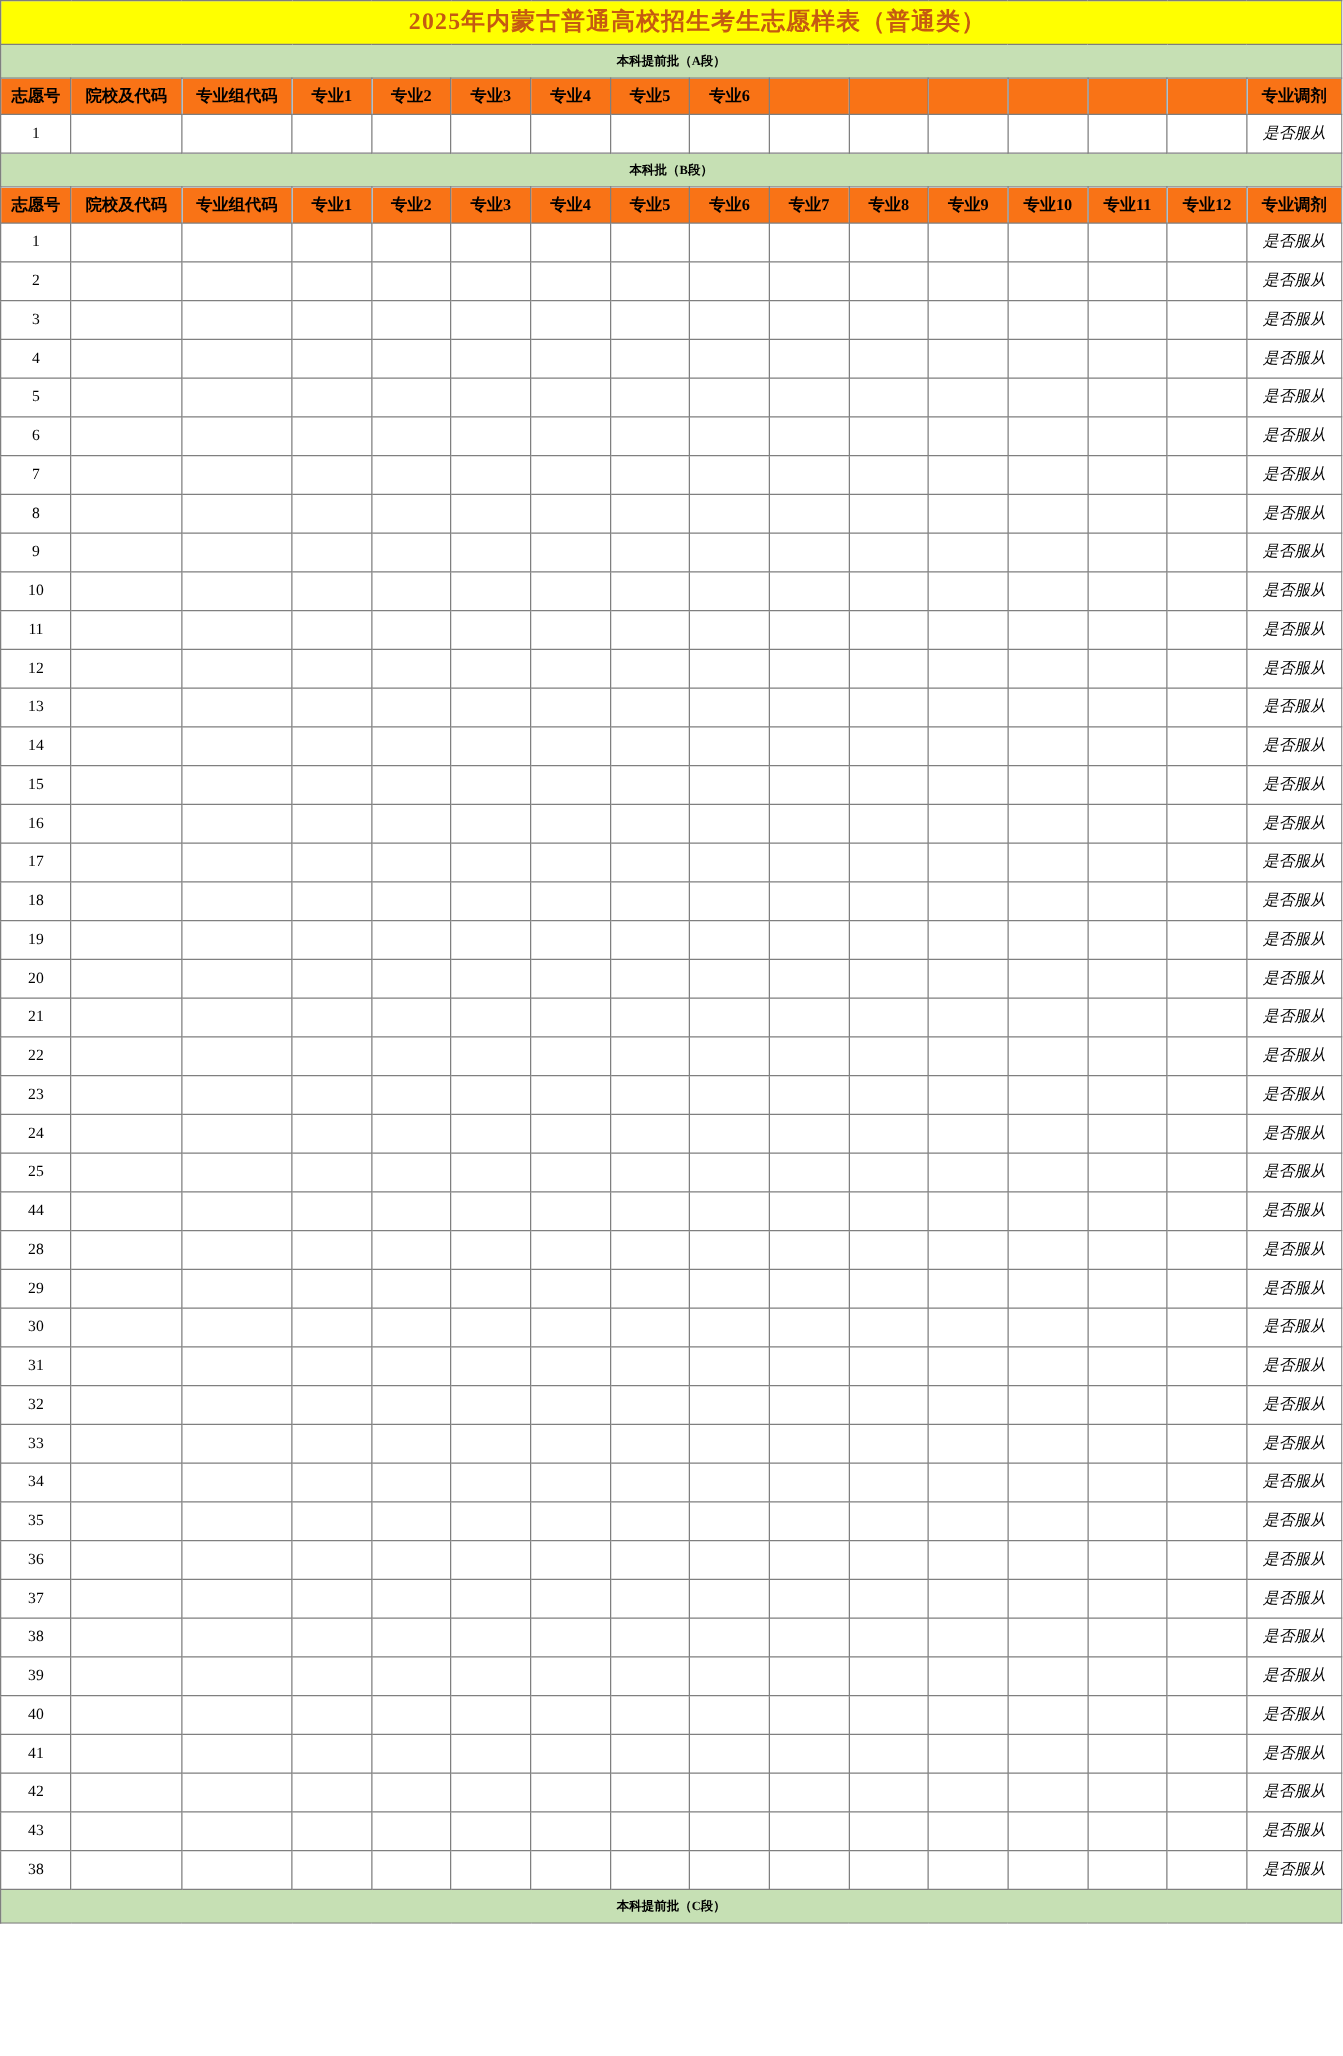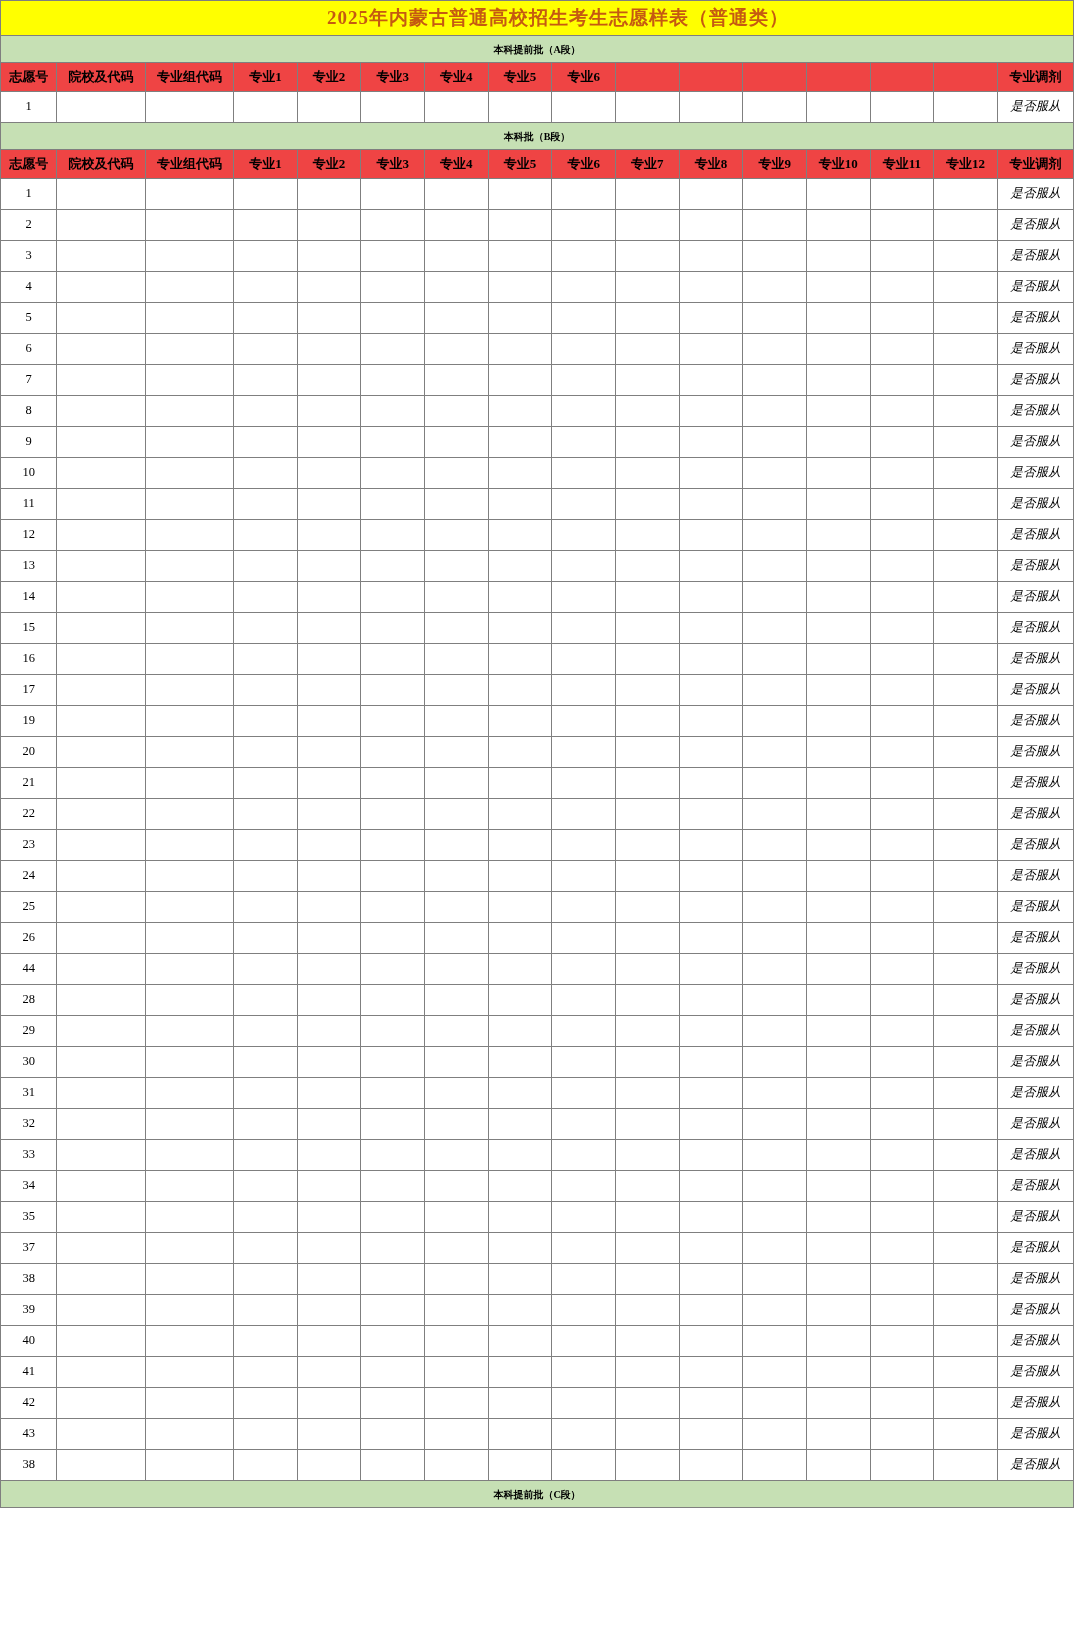--- a/index.html
+++ b/index.html
@@ -42,21 +42,21 @@
     border: 1px solid #7f7f7f;
     padding-left: 42px;
   }
   tr.section-row td {
     background: #c6e0b4;
     font-size: 10px;
     font-weight: bold;
     height: 26px;
   }
   tr.header-row td {
-    background: #ef4444;
+    background: #f97316;
     font-size: 13px;
     font-weight: bold;
     height: 28px;
   }
   tr.data-row td {
     background: #ffffff;
     height: 30px;
   }
   td.idx-cell {
     font-size: 13px;
@@ -462,20 +462,38 @@
           <td class="blank-cell"></td>
           <td class="blank-cell"></td>
           <td class="blank-cell"></td>
           <td class="blank-cell"></td>
           <td class="blank-cell"></td>
           <td class="blank-cell"></td>
           <td class="blank-cell"></td>
           <td class="adjust-cell">是否服从</td>
         </tr>
         <tr class="data-row">
+          <td class="idx-cell">18</td>
+          <td class="blank-cell"></td>
+          <td class="blank-cell"></td>
+          <td class="blank-cell"></td>
+          <td class="blank-cell"></td>
+          <td class="blank-cell"></td>
+          <td class="blank-cell"></td>
+          <td class="blank-cell"></td>
+          <td class="blank-cell"></td>
+          <td class="blank-cell"></td>
+          <td class="blank-cell"></td>
+          <td class="blank-cell"></td>
+          <td class="blank-cell"></td>
+          <td class="blank-cell"></td>
+          <td class="blank-cell"></td>
+          <td class="adjust-cell">是否服从</td>
+        </tr>
+        <tr class="data-row">
           <td class="idx-cell">19</td>
           <td class="blank-cell"></td>
           <td class="blank-cell"></td>
           <td class="blank-cell"></td>
           <td class="blank-cell"></td>
           <td class="blank-cell"></td>
           <td class="blank-cell"></td>
           <td class="blank-cell"></td>
           <td class="blank-cell"></td>
           <td class="blank-cell"></td>
@@ -588,38 +606,20 @@
           <td class="blank-cell"></td>
           <td class="blank-cell"></td>
           <td class="blank-cell"></td>
           <td class="blank-cell"></td>
           <td class="blank-cell"></td>
           <td class="blank-cell"></td>
           <td class="blank-cell"></td>
           <td class="adjust-cell">是否服从</td>
         </tr>
         <tr class="data-row">
-          <td class="idx-cell">26</td>
-          <td class="blank-cell"></td>
-          <td class="blank-cell"></td>
-          <td class="blank-cell"></td>
-          <td class="blank-cell"></td>
-          <td class="blank-cell"></td>
-          <td class="blank-cell"></td>
-          <td class="blank-cell"></td>
-          <td class="blank-cell"></td>
-          <td class="blank-cell"></td>
-          <td class="blank-cell"></td>
-          <td class="blank-cell"></td>
-          <td class="blank-cell"></td>
-          <td class="blank-cell"></td>
-          <td class="blank-cell"></td>
-          <td class="adjust-cell">是否服从</td>
-        </tr>
-        <tr class="data-row">
           <td class="idx-cell">44</td>
           <td class="blank-cell"></td>
           <td class="blank-cell"></td>
           <td class="blank-cell"></td>
           <td class="blank-cell"></td>
           <td class="blank-cell"></td>
           <td class="blank-cell"></td>
           <td class="blank-cell"></td>
           <td class="blank-cell"></td>
           <td class="blank-cell"></td>
@@ -751,20 +751,38 @@
           <td class="blank-cell"></td>
           <td class="blank-cell"></td>
           <td class="blank-cell"></td>
           <td class="blank-cell"></td>
           <td class="blank-cell"></td>
           <td class="blank-cell"></td>
           <td class="adjust-cell">是否服从</td>
         </tr>
         <tr class="data-row">
           <td class="idx-cell">35</td>
+          <td class="blank-cell"></td>
+          <td class="blank-cell"></td>
+          <td class="blank-cell"></td>
+          <td class="blank-cell"></td>
+          <td class="blank-cell"></td>
+          <td class="blank-cell"></td>
+          <td class="blank-cell"></td>
+          <td class="blank-cell"></td>
+          <td class="blank-cell"></td>
+          <td class="blank-cell"></td>
+          <td class="blank-cell"></td>
+          <td class="blank-cell"></td>
+          <td class="blank-cell"></td>
+          <td class="blank-cell"></td>
+          <td class="adjust-cell">是否服从</td>
+        </tr>
+        <tr class="data-row">
+          <td class="idx-cell">36</td>
           <td class="blank-cell"></td>
           <td class="blank-cell"></td>
           <td class="blank-cell"></td>
           <td class="blank-cell"></td>
           <td class="blank-cell"></td>
           <td class="blank-cell"></td>
           <td class="blank-cell"></td>
           <td class="blank-cell"></td>
           <td class="blank-cell"></td>
           <td class="blank-cell"></td>

